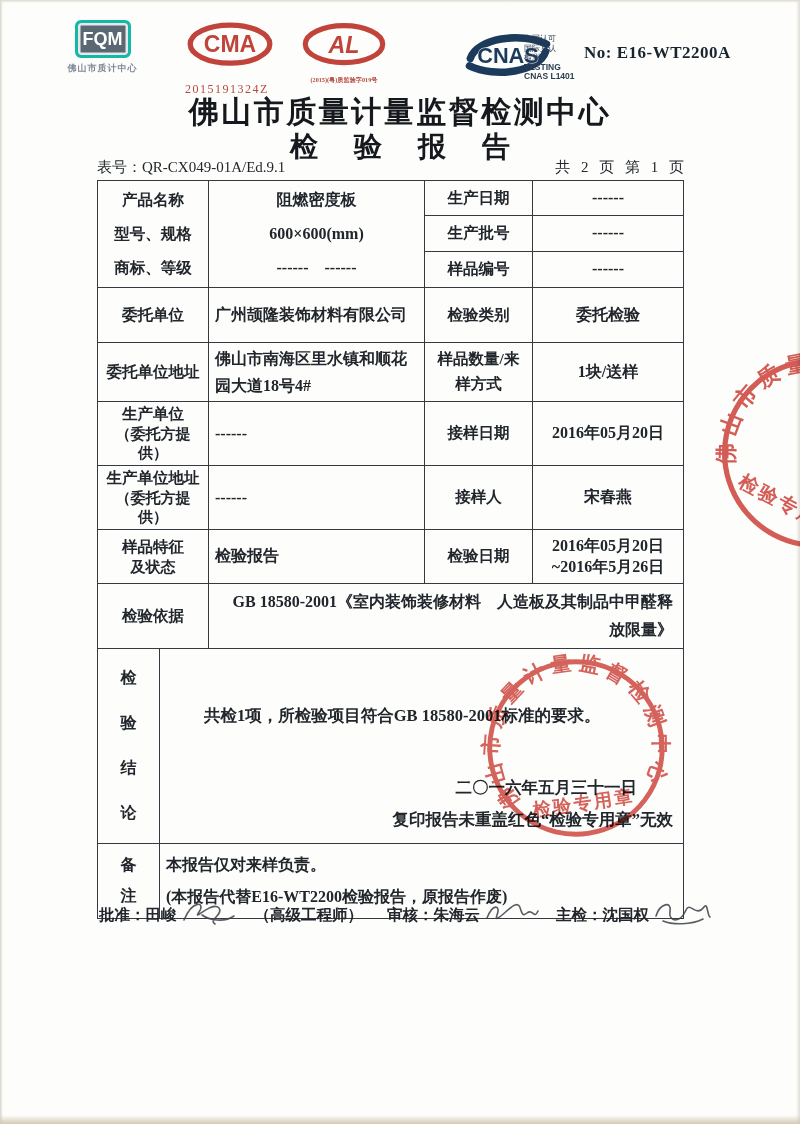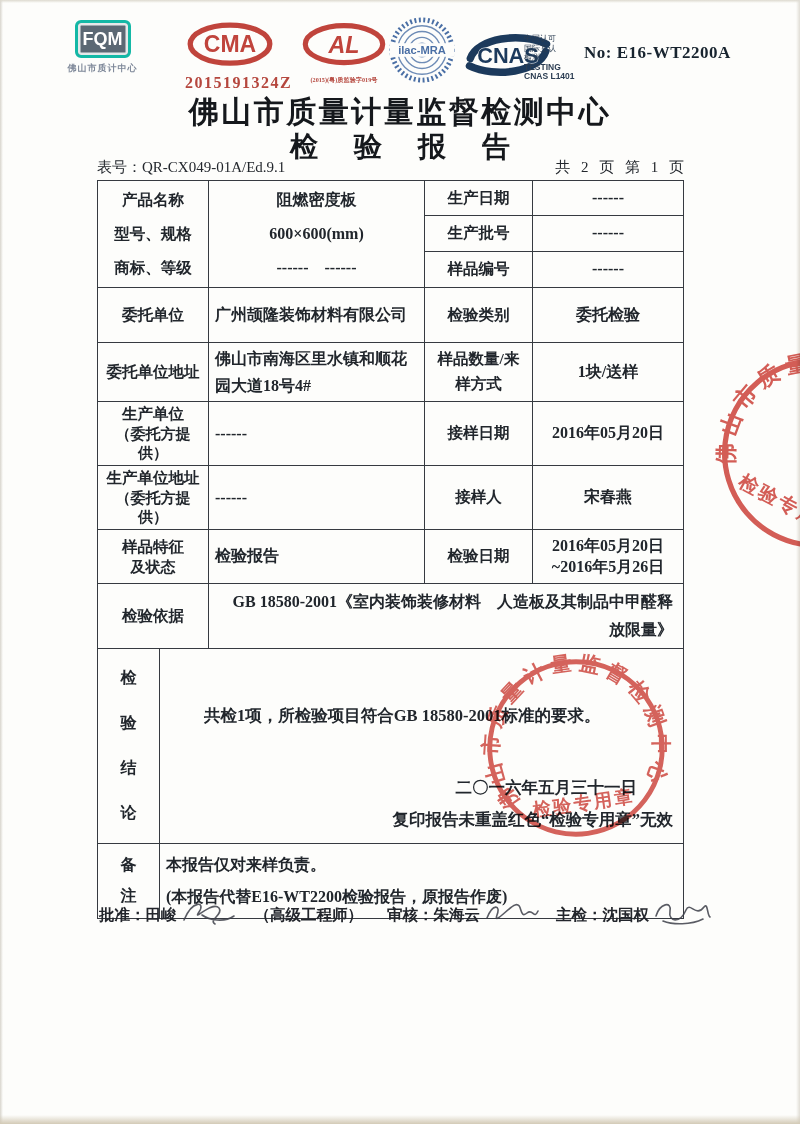--- a/index.html
+++ b/index.html
@@ -14,21 +14,21 @@
 
   
   .fqm-block{position:absolute;left:40px;top:20px;width:125px;text-align:center;}
   .fqm-box{display:inline-block;width:50px;height:32px;line-height:32px;background:#5b6874;color:#fff;
     font-family:"Liberation Sans","DejaVu Sans",sans-serif;font-weight:bold;font-size:18px;border-radius:6px;
     box-shadow:inset 0 0 0 2.5px rgba(255,255,255,.85);border:3px solid #14b8a6;}
   .fqm-caption{margin-top:4px;font-size:9px;letter-spacing:1px;color:#7e8899;font-weight:bold;
     font-family:"Liberation Sans","DejaVu Sans",sans-serif;}
   .cma-block{position:absolute;left:185px;top:22px;width:96px;text-align:left;}
   .cal-block{position:absolute;left:298px;top:22px;width:92px;text-align:center;}
-  .logo-num{margin-top:2px;font-size:16px;letter-spacing:1.5px;color:#b5473e;font-weight:bold;}
+  .logo-num{margin-top:10px;font-size:12px;letter-spacing:1.5px;color:#b5473e;font-weight:normal;}
   .logo-num-small{margin-top:4px;font-size:6.5px;letter-spacing:0;color:#b5473e;font-weight:bold;transform:scale(.95);}
   .ilac-block{position:absolute;left:388px;top:16px;}
   .cnas-block{position:absolute;left:462px;top:31px;}
   .cnas-cert{position:absolute;left:524px;top:34px;font-family:"Liberation Sans","DejaVu Sans",sans-serif;
     font-size:8px;line-height:9.5px;color:#2b3d52;}
   .cnas-cert .b{font-weight:bold;font-size:8.5px;}
   .report-no{position:absolute;left:584px;top:43px;font-size:17px;font-weight:bold;color:#18242f;letter-spacing:.5px;}
 
   
   .title-org{position:absolute;left:0;top:92px;width:100%;text-align:center;font-size:30px;font-weight:bold;
@@ -94,31 +94,20 @@
   </div>
 
   <div class="cal-block">
     <svg width="86" height="46" viewBox="0 0 100 52">
       <ellipse cx="50" cy="25" rx="45" ry="21.5" fill="none" stroke="#c0443c" stroke-width="6"></ellipse>
       <text x="50" y="35" text-anchor="middle" font-family="Liberation Sans,DejaVu Sans,sans-serif" font-weight="bold" font-style="italic" font-size="27" fill="#c0443c">AL</text>
     </svg>
     <div class="logo-num-small">(2015)(粤)质监验字019号</div>
   </div>
 
-  <div class="ilac-block">
-    <svg width="68" height="68" viewBox="-35 -35 70 70">
-      <circle r="31" fill="none" stroke="#4a6fa5" stroke-width="5" stroke-dasharray="2 2.6"></circle>
-      <circle r="25" fill="none" stroke="#4a6fa5" stroke-width="1.4" opacity=".8"></circle>
-      <circle r="19" fill="none" stroke="#4a6fa5" stroke-width="1.4" opacity=".8"></circle>
-      <circle r="13" fill="none" stroke="#4a6fa5" stroke-width="1.4" opacity=".8"></circle>
-      <circle r="7" fill="none" stroke="#4a6fa5" stroke-width="1.4" opacity=".8"></circle>
-      <rect x="-33" y="-7" width="66" height="14" fill="#fdfdfb"></rect>
-      <text x="0" y="4" text-anchor="middle" font-family="Liberation Sans,DejaVu Sans,sans-serif" font-weight="bold" font-size="11.5" fill="#4a6fa5">ilac-MRA</text>
-    </svg>
-  </div>
 
   <div class="cnas-block">
     <svg width="92" height="48" viewBox="0 0 110 56">
       <path d="M10 32 C 18 8, 70 0, 101 15" fill="none" stroke="#1c3a5c" stroke-width="9" stroke-linecap="round"></path>
       <path d="M100 24 C 92 48, 40 56, 9 41" fill="none" stroke="#1c3a5c" stroke-width="9" stroke-linecap="round"></path>
       <text x="55" y="37" text-anchor="middle" font-family="Liberation Sans,DejaVu Sans,sans-serif" font-weight="bold" font-size="26" fill="#1c3a5c" stroke="#fdfdfb" stroke-width="1" paint-order="stroke">CNAS</text>
     </svg>
   </div>
 
   <div class="cnas-cert">

